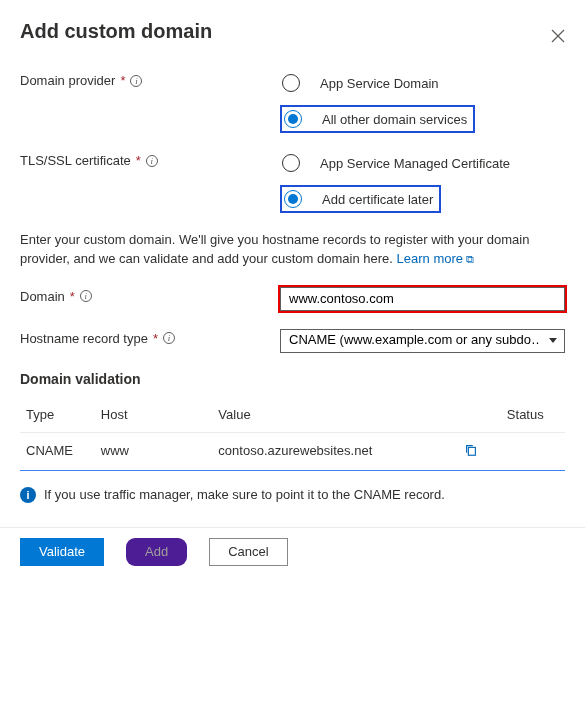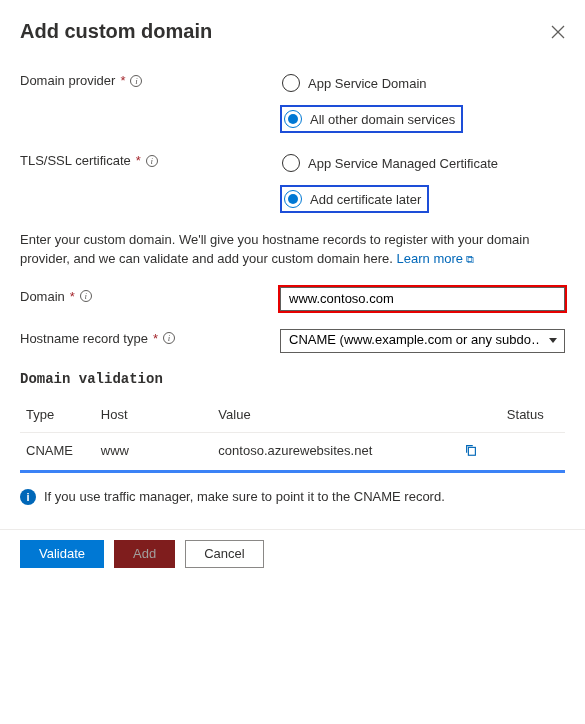--- a/index.html
+++ b/index.html
@@ -5,54 +5,54 @@
   * { box-sizing: border-box; }
   body {
     margin: 0; padding: 0;
     font-family: "Segoe UI", -apple-system, sans-serif;
     font-size: 13px;
     color: #323130;
     background: #fff;
     width: 585px;
   }
   .panel { padding: 20px 20px 10px 20px; }
-  .hdr { display:flex; justify-content:space-between; align-items:center; margin-bottom: 28px;}
+  .hdr { display:flex; justify-content:space-between; align-items:flex-end; margin-bottom: 28px;}
   .hdr h1 { font-size: 20px; font-weight:600; margin:0; }
   .close { width:14px; height:14px; cursor:pointer; color:#605e5c; }
   .row { display:flex; align-items:flex-start; margin-bottom: 18px; justify-content: space-between; }
   .lbl { width: 260px; display:flex; align-items:center; gap:5px; font-size:13px; padding-top:2px;}
   .req { color:#a4262c; }
   .info-ico { width:12px;height:12px;border:1px solid #605e5c;border-radius:50%;display:inline-flex;align-items:center;justify-content:center;font-size:9px;color:#605e5c; font-family:Georgia,serif; font-style:italic;}
   .ctrl { flex:1; }
-  .radio-opt { display:flex; align-items:center; gap:8px; margin-bottom:10px; font-size:13px; padding:3px 6px 3px 2px;}
+  .radio-opt { display:flex; align-items:center; gap:20px; margin-bottom:10px; font-size:13px; padding:3px 6px 3px 2px;}
   .radio-opt:last-child { margin-bottom:0; }
   .radio { width:18px;height:18px;border-radius:50%;border:1px solid #323130;display:inline-flex;align-items:center;justify-content:center;flex-shrink:0;}
   .radio.sel { border:1px solid #0078d4;}
   .radio.sel::after{content:"";width:10px;height:10px;border-radius:50%;background:#0078d4;}
   .hl { border:2px solid #1d4ed8; display:inline-flex; }
   .helper { font-size:13px; line-height:1.45; margin: 6px 0 18px 0; }
   .link { color:#0067b8; text-decoration:none; cursor:pointer;}
   .ext-ico { display:inline-block; margin-left:3px; font-size:11px; color:#0067b8;}
   .textinput { width:100%; height:24px; border:1px solid #605e5c; padding:0 8px; font-size:13px; font-family:inherit;}
   .textinput.hlb { outline:2px solid #e60000; outline-offset:0; border:1px solid #605e5c;}
   .select { width:100%; height:24px; border:1px solid #605e5c; padding:2px 24px 4px 8px; font-size:13px; font-family:inherit; background:#fff; appearance:none; position:relative;}
   .sel-wrap { position:relative; }
   .sel-wrap::after { content:""; position:absolute; right:8px; top:9px; border-left:4px solid transparent;border-right:4px solid transparent;border-top:5px solid #323130; pointer-events:none;}
-  .section-h { font-weight:600; font-size:14px; margin: 18px 0 4px 0; font-family: Liberation Mono, monospace;}
+  .section-h { font-weight:600; font-size:14px; margin: 18px 0 4px 0;}
   table { width:100%; border-collapse:collapse; margin-top:10px;}
   th { text-align:left; font-weight:400; font-size:13px; padding:10px 6px; border-bottom:1px solid #edebe9;}
-  td { font-size:13px; padding:10px 6px; border-bottom:3px solid #3b82f6; vertical-align:top; word-break:break-all;}
+  td { font-size:13px; padding:10px 6px; border-bottom:1px solid #3b82f6; vertical-align:top; word-break:break-all;}
   .copy-ico { width:14px;height:14px; color:#0067b8; cursor:pointer; display:inline-block;}
   .copy-ico.hlb { outline:2px solid #e60000; padding:1px;}
   .note { display:flex; gap:8px; align-items:flex-start; margin:16px 0 14px 0; font-size:13px;}
   .note-ico { width:16px;height:16px;border-radius:50%;background:#0067b8;color:#fff;display:inline-flex;align-items:center;justify-content:center;font-size:11px;font-weight:700;flex-shrink:0;}
-  .footer { border-top:1px solid #edebe9; padding:10px 20px; display:flex; gap:10px;}
+  .footer { border-top:1px solid #edebe9; padding:10px 20px; display:flex; gap:22px;}
   .btn { height:28px; padding:0 18px; font-size:13px; border:1px solid transparent; cursor:pointer; font-family:inherit;}
   .btn-primary { background:#0078d4; color:#fff; }
-  .btn-disabled { background:#7f1d1d; color:#a19f9d; cursor:default;}
+  .btn-disabled { background:#4c1d95; color:#a19f9d; cursor:default;border-radius:9px;}
   .btn-secondary { background:#fff; border:1px solid #8a8886; color:#323130;}
   svg { display:block; }
   .col-type{width:70px;} .col-host{width:110px;} .col-value{width:230px;} .col-copy{width:40px;} .col-status{width:60px;}
 </style>
 </head>
 <body>
 
 <div class="panel">
   <div class="hdr">
     <h1>Add custom domain</h1>

